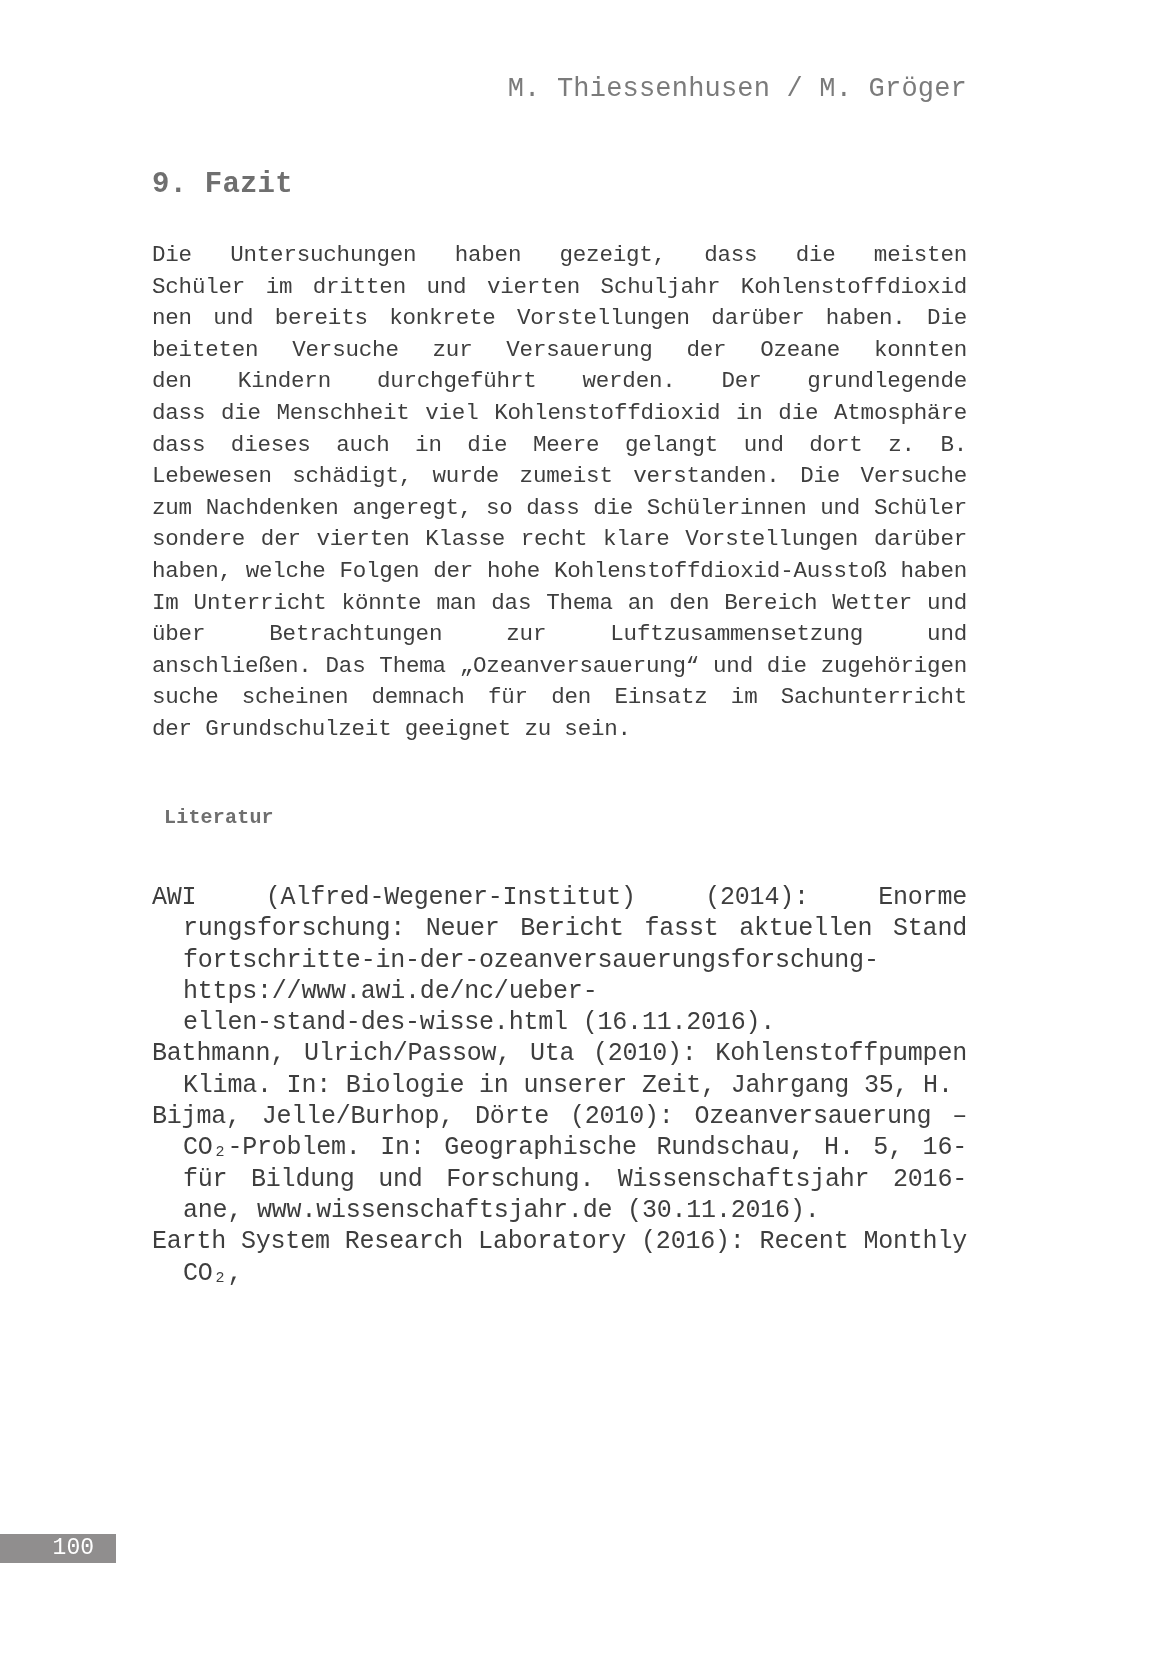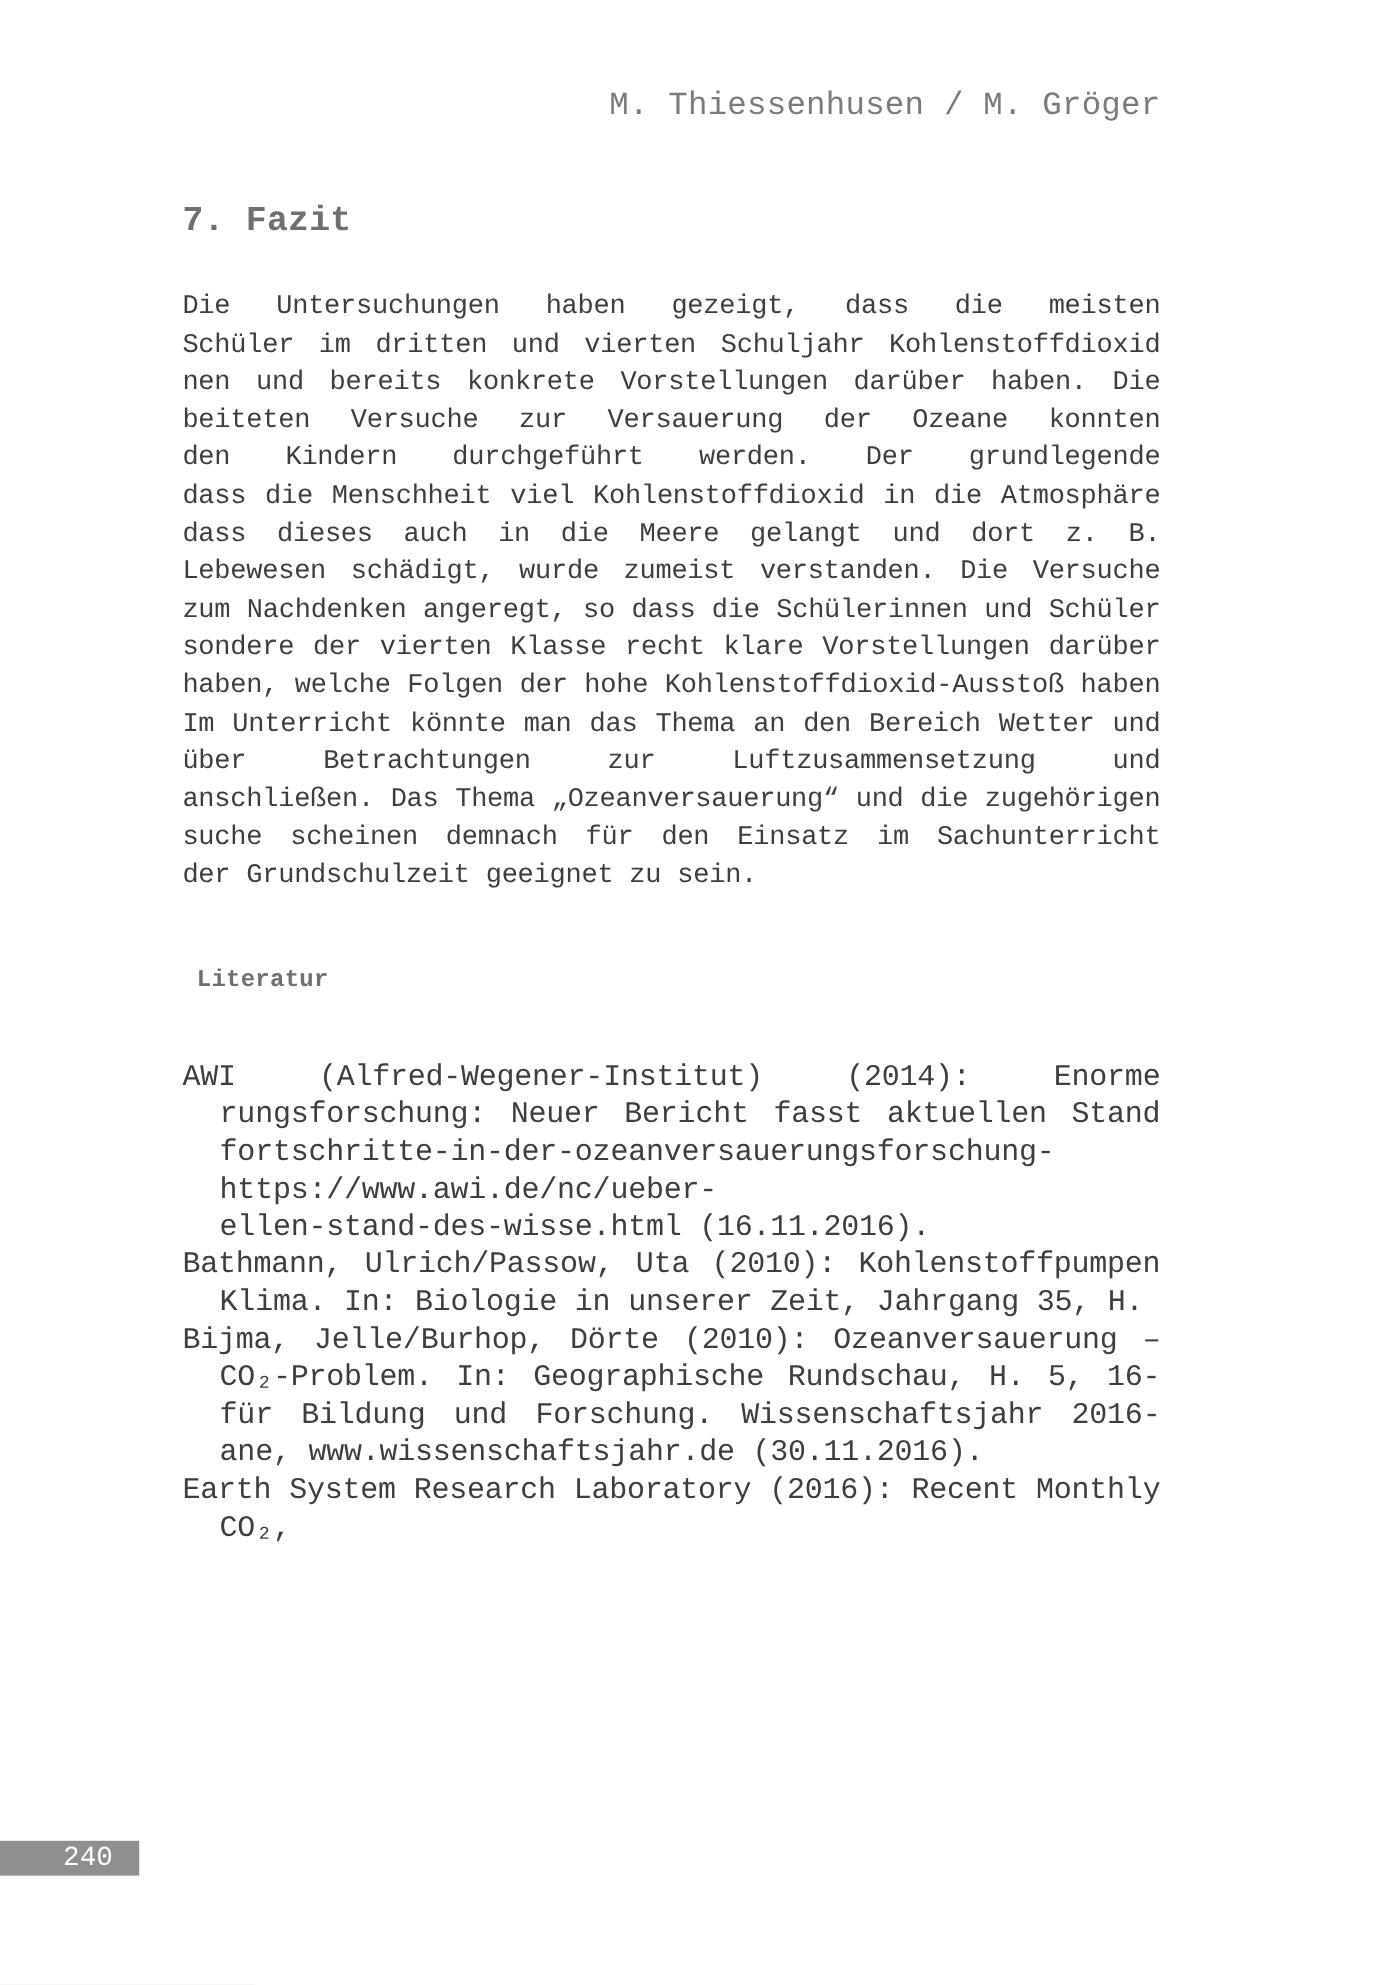--- a/index.html
+++ b/index.html
@@ -124,21 +124,21 @@
     padding-right: 22px;
   }
 </style>
 </head>
 <body>
 
 <div class="page">
 
   <div class="running-header">M. Thiessenhusen / M. Gröger</div>
 
-  <h2 class="section-heading">7. Fazit</h2>
+  <h2 class="section-heading">9. Fazit</h2>
 
   <div class="body-paragraph" id="paragraph">
       <div class="jline">Die Untersuchungen haben gezeigt, dass die meisten Schülerinnen und</div>
       <div class="jline">Schüler im dritten und vierten Schuljahr Kohlenstoffdioxid (CO₂) ken-</div>
       <div class="jline">nen und bereits konkrete Vorstellungen darüber haben. Die ausgear-</div>
       <div class="jline">beiteten Versuche zur Versauerung der Ozeane konnten erfolgreich mit</div>
       <div class="jline">den Kindern durchgeführt werden. Der grundlegende Zusammenhang,</div>
       <div class="jline">dass die Menschheit viel Kohlenstoffdioxid in die Atmosphäre einträgt,</div>
       <div class="jline">dass dieses auch in die Meere gelangt und dort z. B. kalkschalen-bildende</div>
       <div class="jline">Lebewesen schädigt, wurde zumeist verstanden. Die Versuche haben</div>
@@ -172,16 +172,16 @@
         <div class="refline indent">für Bildung und Forschung. Wissenschaftsjahr 2016-2017 – Meere und Oze-</div>
         <div class="refline indent last">ane, www.wissenschaftsjahr.de (30.11.2016).</div>
       </div>
       <div class="ref-entry">
         <div class="refline">Earth System Research Laboratory (2016): Recent Monthly Average Mauna Loa</div>
         <div class="refline indent last">CO₂, http://www.esrl.noaa.gov/gmd/ccgg/trends/index.html (27.10.2016).</div>
       </div>
     </div>
 
   <div class="page-number-badge">
-    <span>240</span>
+    <span>100</span>
   </div>
 
 </div>
 
 </body></html>

